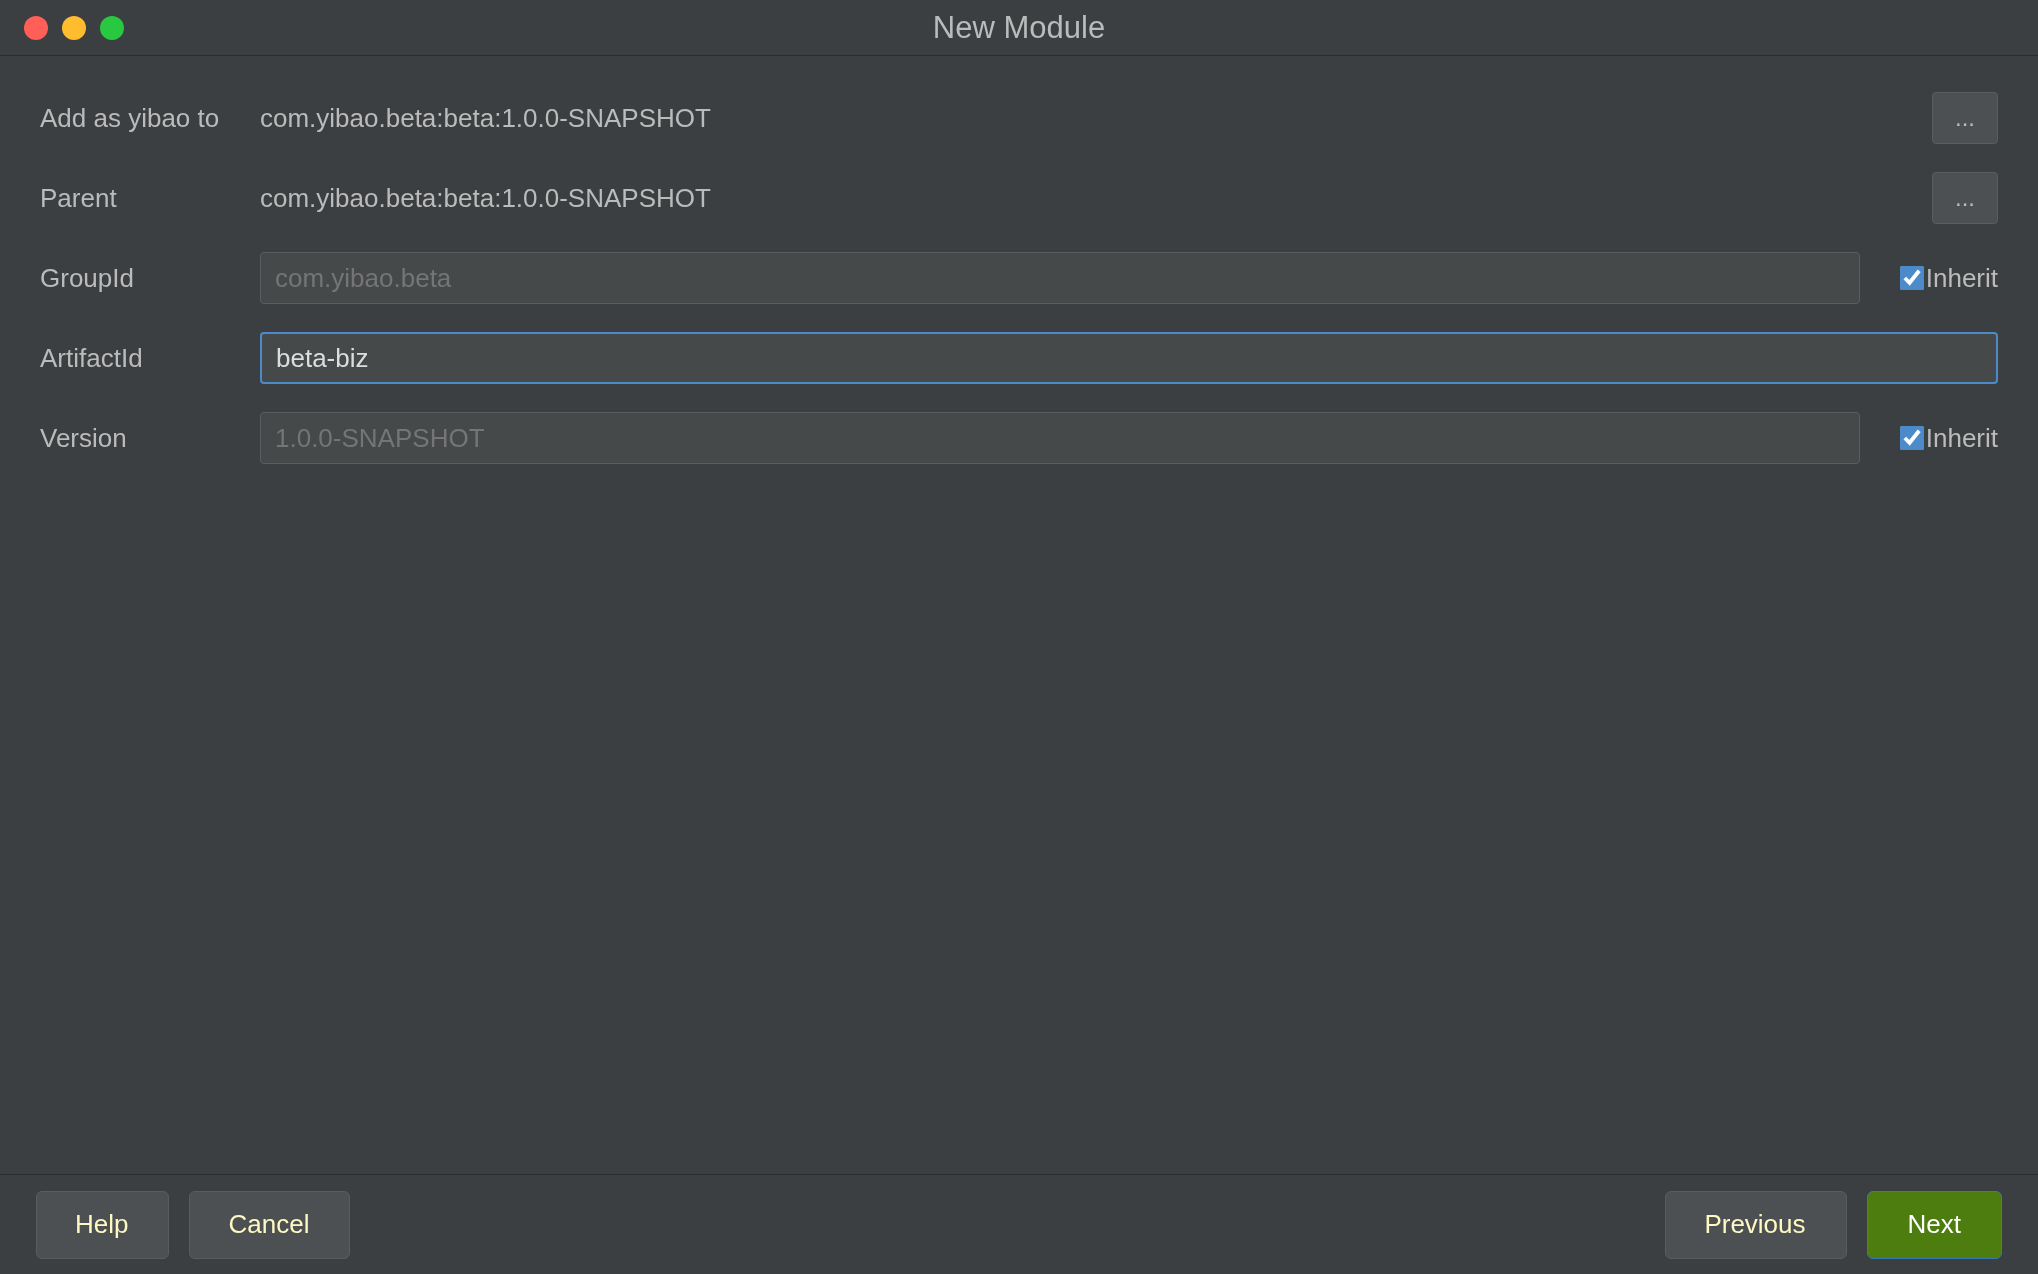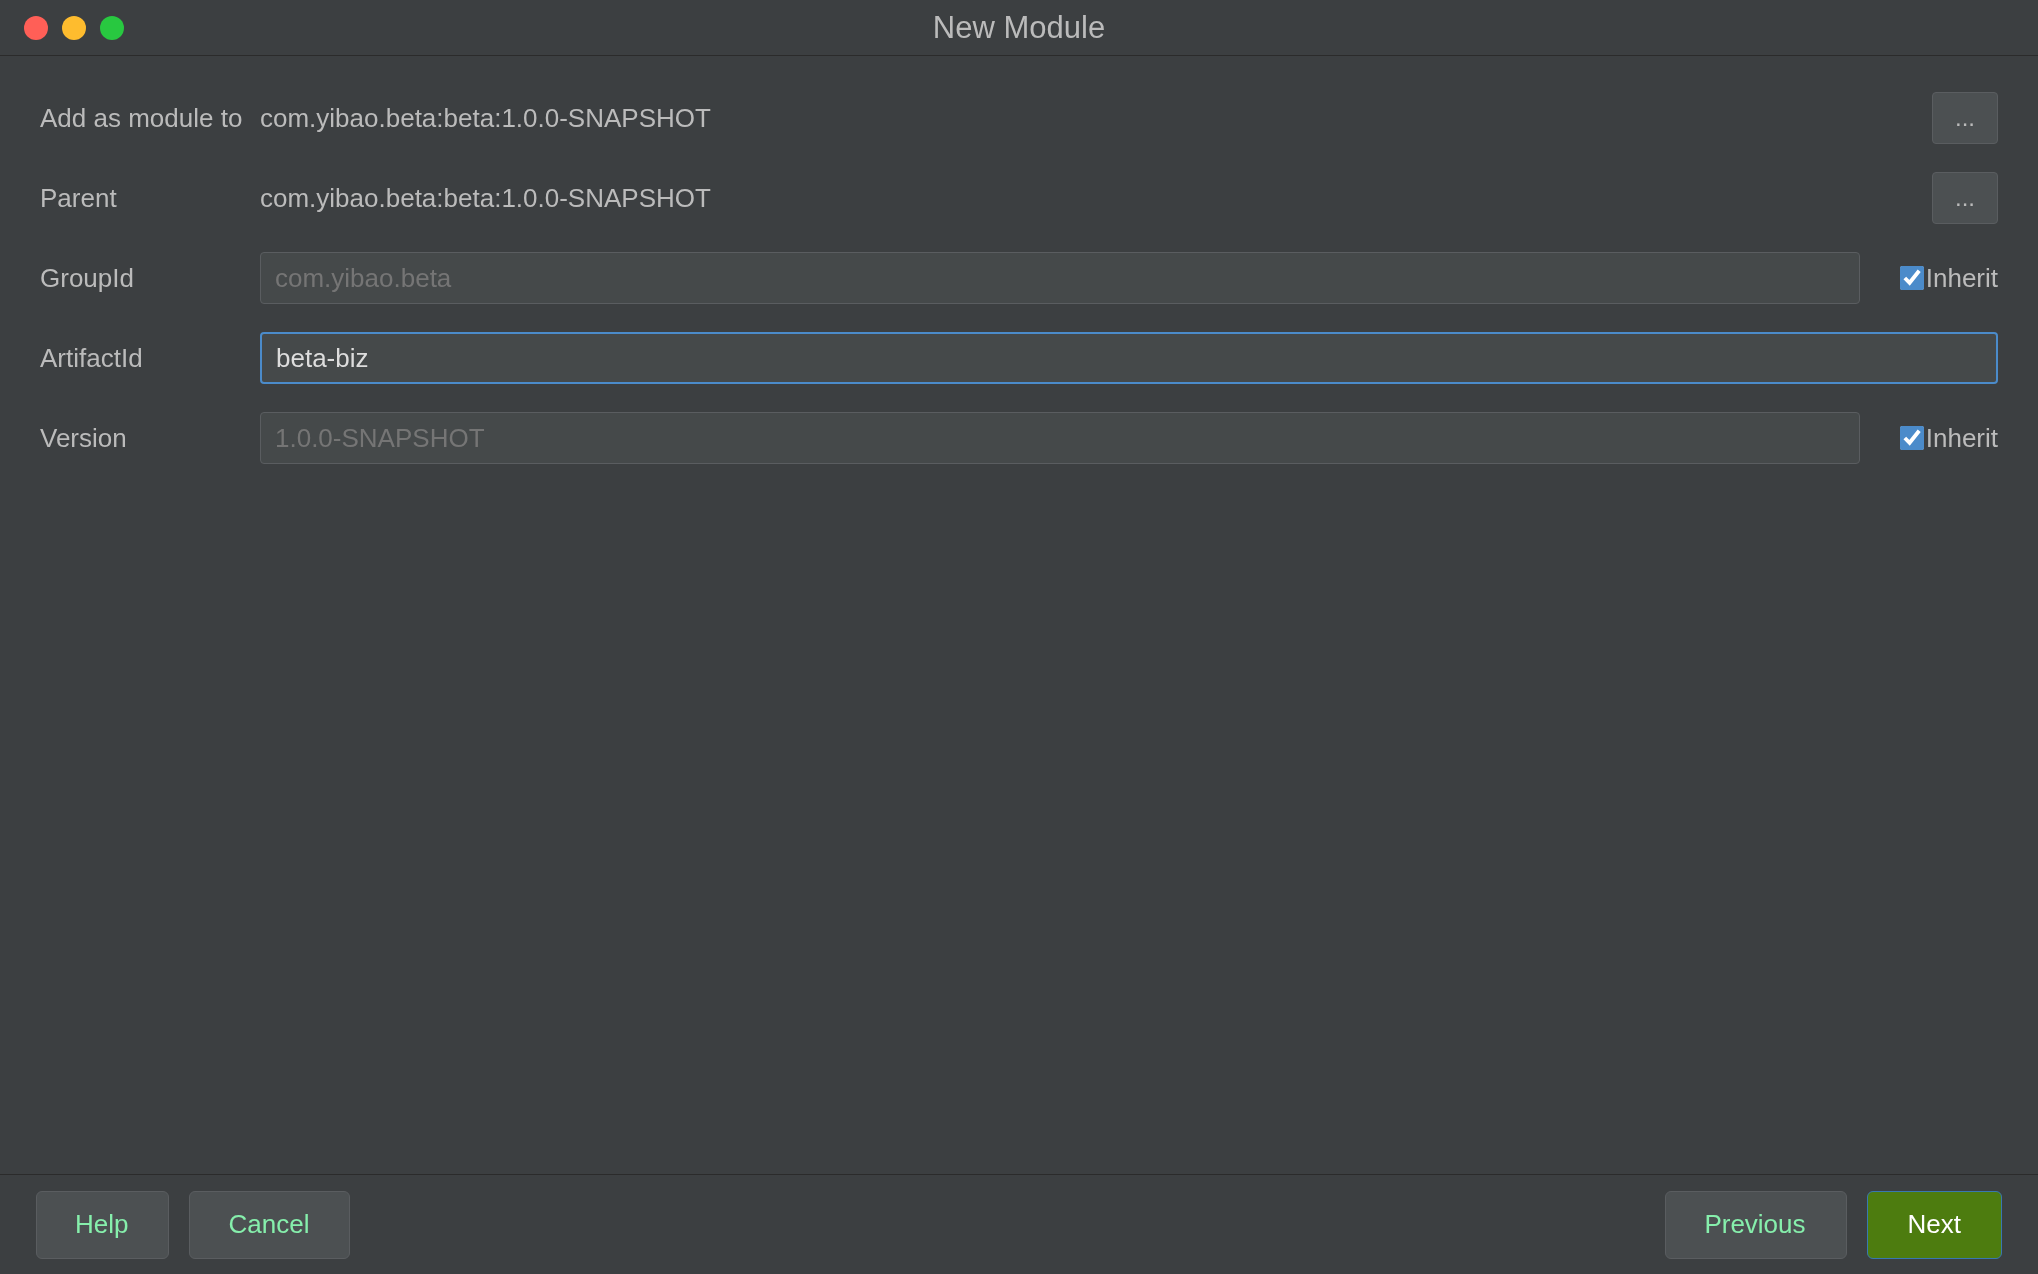--- a/index.html
+++ b/index.html
@@ -183,21 +183,21 @@
       height: 68px;
       padding: 0 40px;
       border-radius: 6px;
       font-size: 26px;
       cursor: pointer;
       border: 1px solid #5a5d60;
     }
 
     .btn-default {
       background: #4c5052;
-      color: #86efac;
+      color: #fef9c3;
       padding-left: 38px;
     }
 
     .btn-primary {
       background: #4d7c0f;
       border-color: #3878b0;
       color: #ffffff;
     }
   </style>
 </head>
@@ -208,21 +208,21 @@
     <div class="traffic-light traffic-close"></div>
     <div class="traffic-light traffic-minimize"></div>
     <div class="traffic-light traffic-maximize"></div>
   </div>
   <span class="titlebar-title">New Module</span>
 </div>
 
 <div class="content">
 
   <div class="add-module-row">
-    <div class="add-module-label">Add as module to</div>
+    <div class="add-module-label">Add as yibao to</div>
     <div class="add-module-value">com.yibao.beta:beta:1.0.0-SNAPSHOT</div>
     <button class="add-module-btn">...</button>
   </div>
 
   <div class="add-module-row">
     <div class="add-module-label">Parent</div>
     <div class="add-module-value">com.yibao.beta:beta:1.0.0-SNAPSHOT</div>
     <button class="add-module-btn">...</button>
   </div>
 

